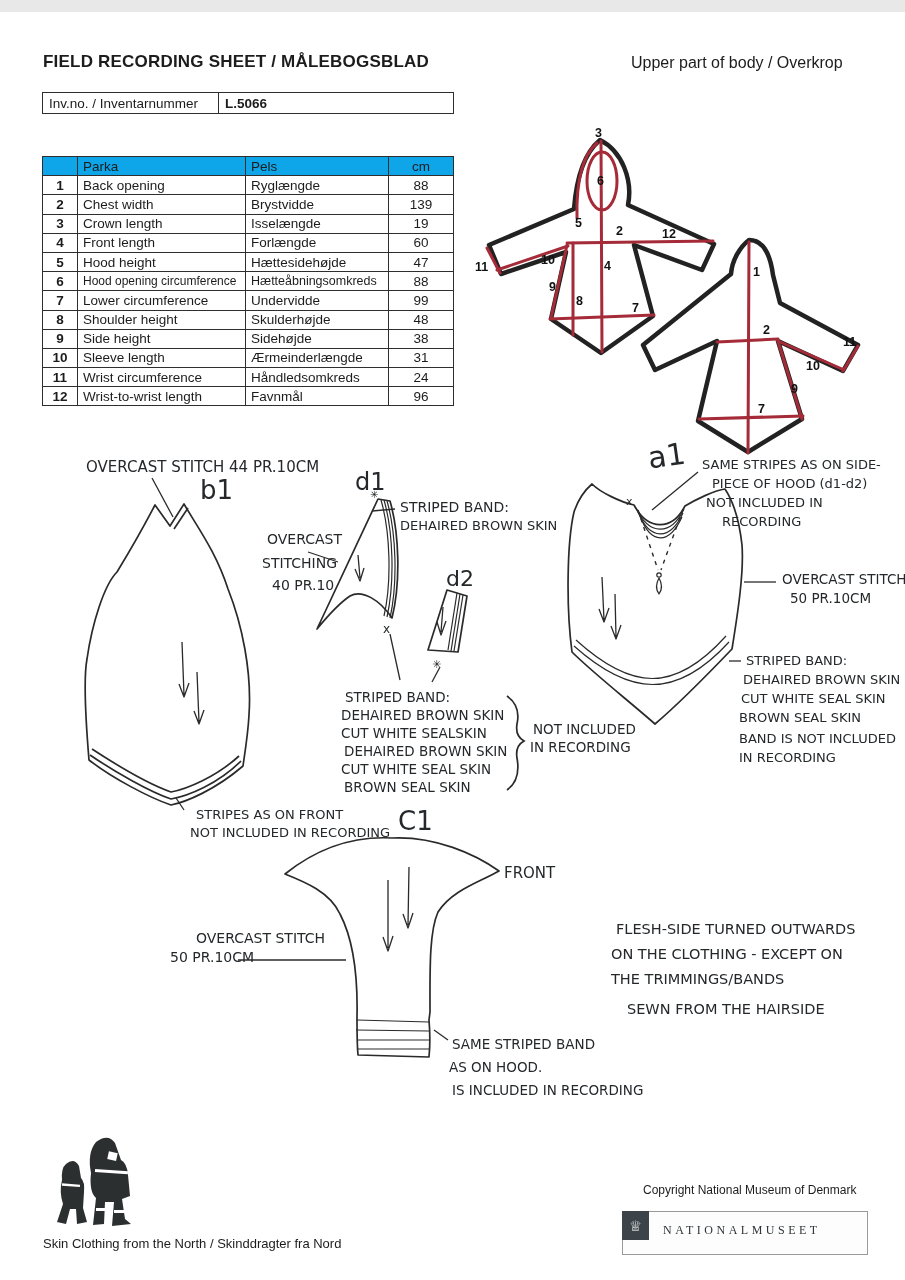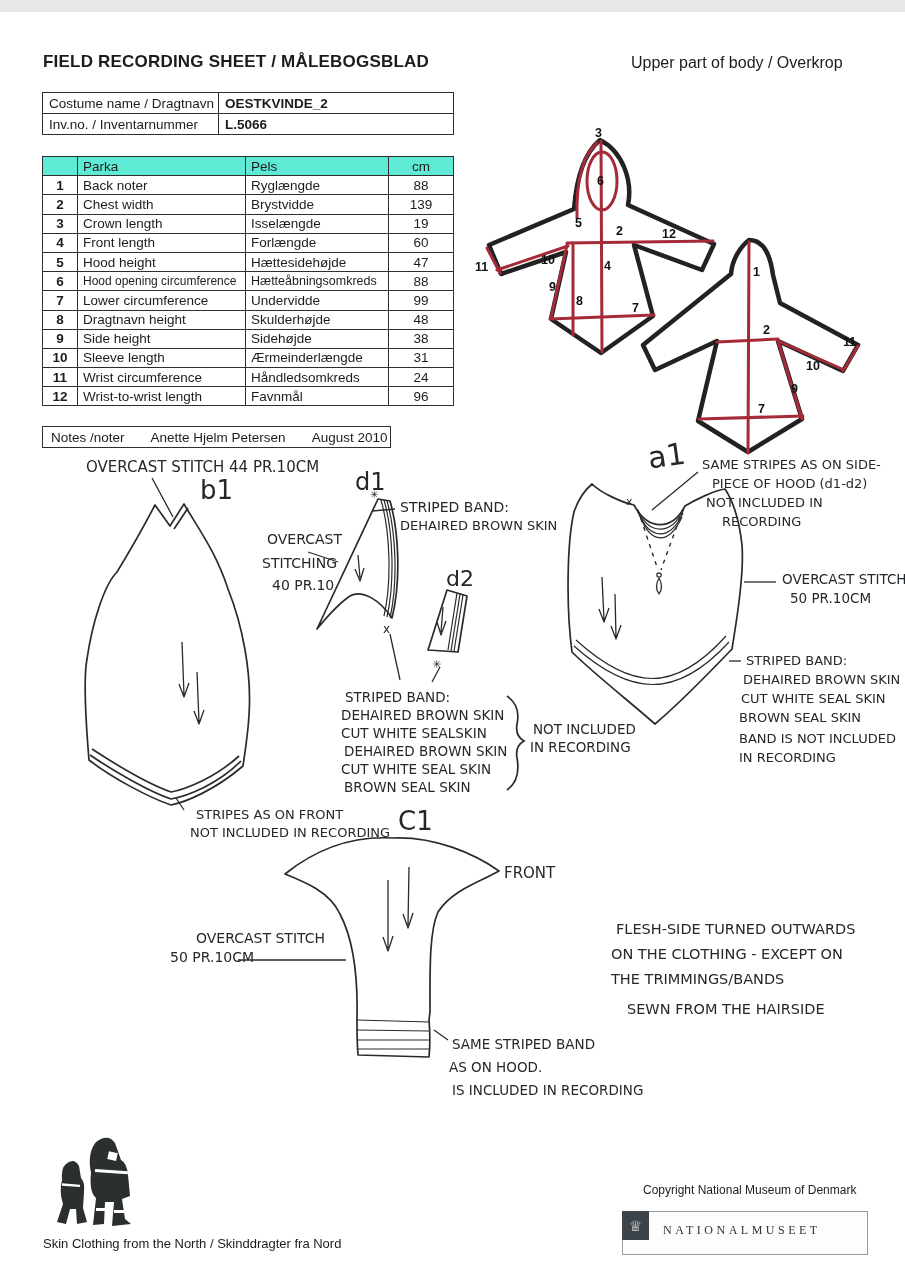--- a/index.html
+++ b/index.html
@@ -12,21 +12,21 @@
   
   .title{left:43px; top:40px; font-size:17px; font-weight:bold; letter-spacing:.2px;}
   .subtitle{left:631px; top:42px; font-size:16px;}
   
   table{border-collapse:collapse; table-layout:fixed;}
   .info-table{left:42px; top:80px; width:411px;}
   .info-table td{border:1.6px solid #2e2e2e; height:20px; font-size:13.5px; padding:0 6px; overflow:hidden; white-space:nowrap;}
   .info-table td.val{font-weight:bold;}
   .meas-table{left:42px; top:144px; width:411px;}
   .meas-table td{border:1.4px solid #2e2e2e; height:18.2px; font-size:13.5px; padding:0 5px; overflow:hidden; white-space:nowrap;}
-  .meas-table tr.hd td{background:#5eead4; border-bottom:1.6px solid #2e2e2e;}
+  .meas-table tr.hd td{background:#0ea5e9; border-bottom:1.6px solid #2e2e2e;}
   .meas-table td.num{text-align:center; font-weight:bold; padding:0 2px;}
   .meas-table td.cm{text-align:center;}
   .notes-box{left:42px; top:414px; width:349px; height:22px; border:1.6px solid #2e2e2e;
     font-size:13.5px; display:flex; align-items:center; gap:26px; padding:0 8px; box-sizing:border-box; white-space:nowrap;}
   .notes-box .nb-label{font-weight:normal;}
   
   .caption{left:43px; top:1224px; font-size:13px;}
   .copyright{left:643px; top:1171px; font-size:12px;}
   .museum-box{left:622px; top:1199px; width:244px; height:42px; border:1px solid #9a9a9a; background:#fdfdfd;}
   .museum-sq{position:absolute; left:-1px; top:-1px; width:27px; height:29px; background:#3c4449; color:#fff;
@@ -44,24 +44,20 @@
 
   <div class="abs title">FIELD RECORDING SHEET / MÅLEBOGSBLAD</div>
   <div class="abs subtitle">Upper part of body / Overkrop</div>
 
   <table class="abs info-table">
     <colgroup>
         <col style="width:176px">
         <col style="width:235px">
       </colgroup>
     <tbody>
-        <tr>
-      <td>Costume name / Dragtnavn</td>
-      <td class="val">OESTKVINDE_2</td>
-        </tr>
     <tr>
       <td>Inv.no. / Inventarnummer</td>
       <td class="val">L.5066</td>
         </tr>
   </tbody>
     </table>
 
   <table class="abs meas-table">
     <colgroup>
         <col style="width:35px">
@@ -71,21 +67,21 @@
       </colgroup>
     <tbody>
         <tr class="hd">
       <td></td>
       <td>Parka</td>
       <td>Pels</td>
       <td class="cm">cm</td>
         </tr>
     <tr>
           <td class="num">1</td>
-          <td>Back noter</td>
+          <td>Back opening</td>
           <td>Ryglængde</td>
           <td class="cm">88</td>
         </tr>
     <tr>
           <td class="num">2</td>
           <td>Chest width</td>
           <td>Brystvidde</td>
           <td class="cm">139</td>
         </tr>
     <tr>
@@ -113,21 +109,21 @@
           <td class="cm">88</td>
         </tr>
     <tr>
           <td class="num">7</td>
           <td>Lower circumference</td>
           <td>Undervidde</td>
           <td class="cm">99</td>
         </tr>
     <tr>
           <td class="num">8</td>
-          <td>Dragtnavn height</td>
+          <td>Shoulder height</td>
           <td>Skulderhøjde</td>
           <td class="cm">48</td>
         </tr>
     <tr>
           <td class="num">9</td>
           <td>Side height</td>
           <td>Sidehøjde</td>
           <td class="cm">38</td>
         </tr>
     <tr>
@@ -144,25 +140,20 @@
         </tr>
     <tr>
           <td class="num">12</td>
           <td>Wrist-to-wrist length</td>
           <td>Favnmål</td>
           <td class="cm">96</td>
         </tr>
   </tbody>
     </table>
 
-  <div class="abs notes-box">
-    <span class="nb-label">Notes /noter</span>
-    <span>Anette Hjelm Petersen</span>
-    <span>August 2010</span>
-  </div>
 
   <svg class="abs" style="left:455px; top:95px;" width="450" height="360" viewBox="455 95 450 360">
     <g fill="none" stroke="#222" stroke-width="4.5" stroke-linejoin="round">
       <path d="M600,128 C588,138 577,158 574,197 L489,233 L501,262 L566,240 L551,307 L601,341 L653,304 L634,233 L702,258 L714,232 L628,193 C633,168 622,139 600,128 Z"></path>
     </g>
     <g fill="none" stroke="#a62b38" stroke-width="3" stroke-linecap="round">
       <path d="M601,129 L602,340"></path>
       <ellipse cx="602" cy="169" rx="15" ry="29"></ellipse>
       <path d="M597,131 C583,143 576,166 577,206"></path>
       <path d="M567,231 L713,229"></path>

